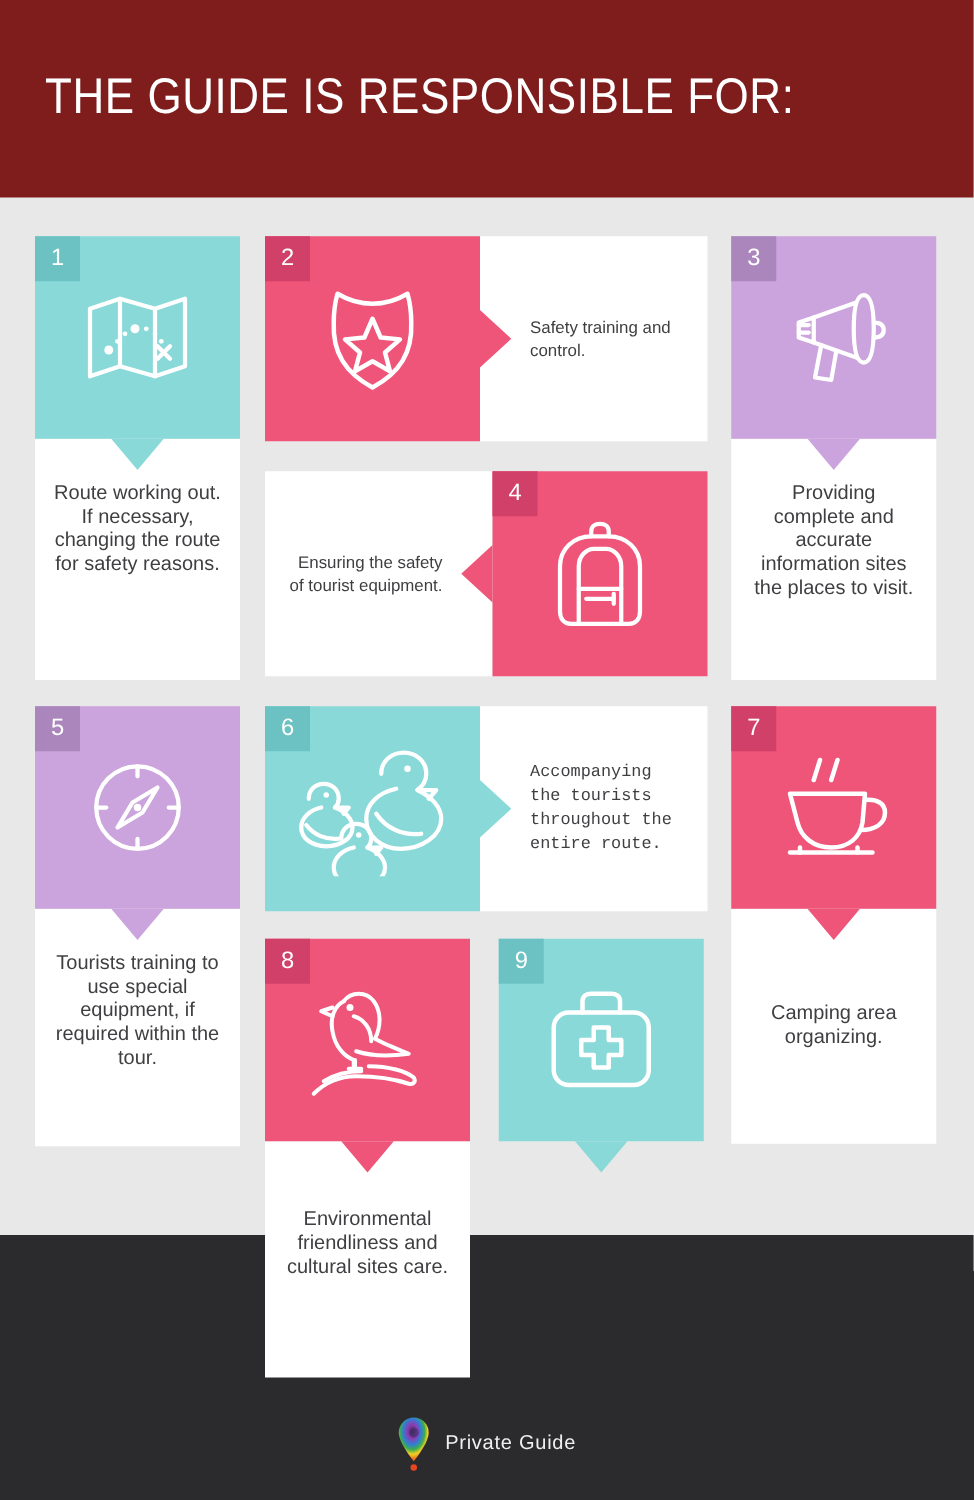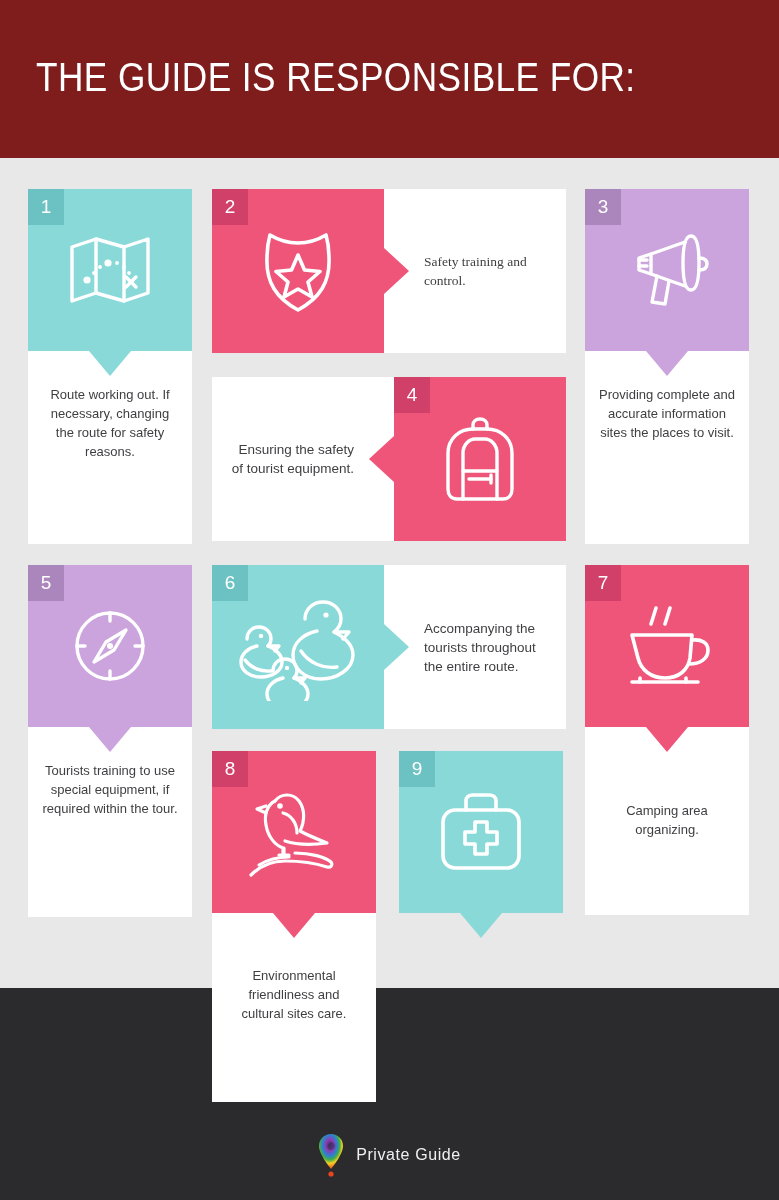--- a/index.html
+++ b/index.html
@@ -48,21 +48,21 @@
   }
   .num-badge{
     position:absolute; left:0; top:0;
     width:36px; height:36px;
     display:flex; align-items:center; justify-content:center;
     color:#ffffff; font-size:19px; font-weight:400;
   }
   .text-box{
     background:#ffffff;
     color:#3f3f42;
-    font-size:13px; line-height:19px;
+    font-size:16px; line-height:19px;
     text-align:center;
   }
 
   
   .v-card{ width:164px; }
   .v-card .icon-box{ height:162px; }
   .v-card .notch{
     position:absolute; left:50%; top:100%; transform:translateX(-50%);
     width:0; height:0;
     border-left:21px solid transparent;
@@ -145,21 +145,21 @@
     <span>
       <svg class="gicon" width="80" height="86" viewBox="0 0 80 86">
         <g fill="none" stroke="#fff" stroke-width="3.6" stroke-linejoin="round" stroke-linecap="round">
           <path d="M40 82 C18 70 8 54 9 30 C9 22 10 14 12 7 C22 13 32 15 40 15 C48 15 58 13 68 7 C70 14 71 22 71 30 C72 54 62 70 40 82 Z"></path>
           <path d="M40 27 L46.5 42 L62 43.5 L50 54 L54 69 L40 61 L26 69 L30 54 L18 43.5 L33.5 42 Z"></path>
         </g>
       </svg>
     </span>
     <div class="notch-right" style="border-left:25px solid #ee5579;"></div>
   </div>
-  <div class="htext" style="padding-left:40px;font-family:Liberation Serif, serif;">
+  <div class="htext" style="padding-left:40px;">
     <span>Safety training and control.</span>
   </div>
 </div>
 
 <div class="card v-card" style="left:585px; top:189px;">
   <div class="icon-box" style="background:#cba3dd;">
     <div class="num-badge" style="background:#ab86bc;">3</div>
     <span>
       <svg class="gicon" width="84" height="80" viewBox="0 0 84 80">
         <g fill="none" stroke="#fff" stroke-width="3.4" stroke-linejoin="round" stroke-linecap="round">
@@ -243,21 +243,21 @@
           <circle cx="30" cy="43" r="2.2" fill="#fff" stroke="none"></circle>
 
           <path d="M42 78 C42 71 47 66 54 66 C61 66 66 71 66 78 C66 81 65 83 63 85 L74 85 L70 90"></path>
           <path d="M63 85 C71 88 77 94 77 101 C77 110 67 116 56 116 C45 116 36 110 36 101 C36 93 43 87 52 85"></path>
           <circle cx="56" cy="75" r="2.2" fill="#fff" stroke="none"></circle>
         </g>
       </svg>
     </span>
     <div class="notch-right" style="border-left:25px solid #8ad9d9;"></div>
   </div>
-  <div class="htext" style="padding-left:40px;">
+  <div class="htext" style="padding-left:40px;font-family:Liberation Mono, monospace;">
     <span>Accompanying the tourists throughout the entire route.</span>
   </div>
 </div>
 
 <div class="card v-card" style="left:585px; top:565px;">
   <div class="icon-box" style="background:#ee5579;">
     <div class="num-badge" style="background:#d14069;">7</div>
     <span>
       <svg class="gicon" width="94" height="88" viewBox="0 0 94 88">
         <g fill="none" stroke="#fff" stroke-width="3.6" stroke-linejoin="round" stroke-linecap="round">

